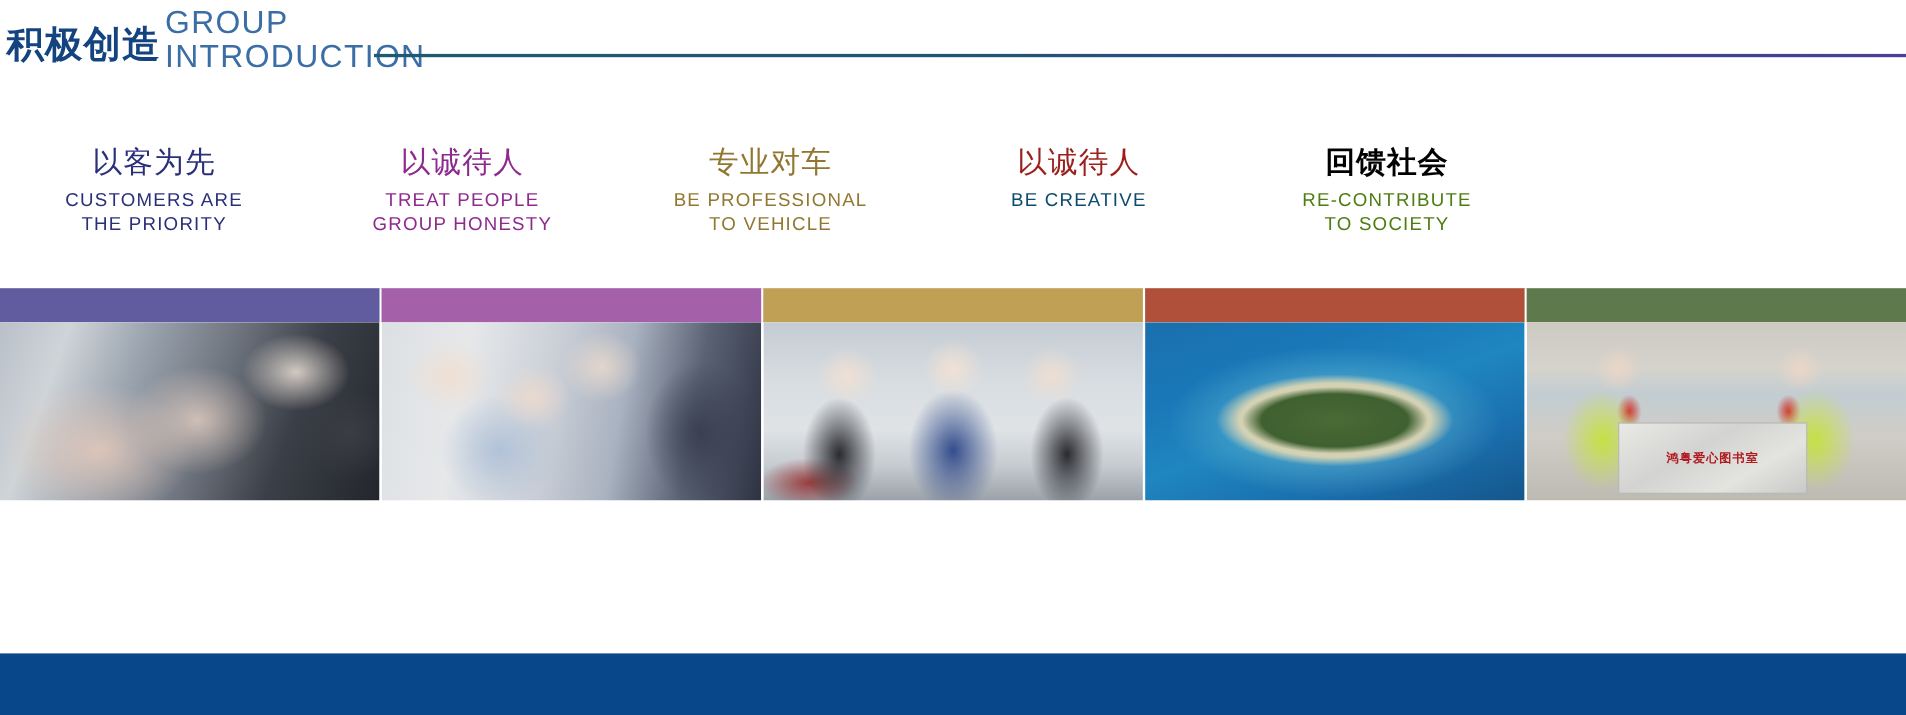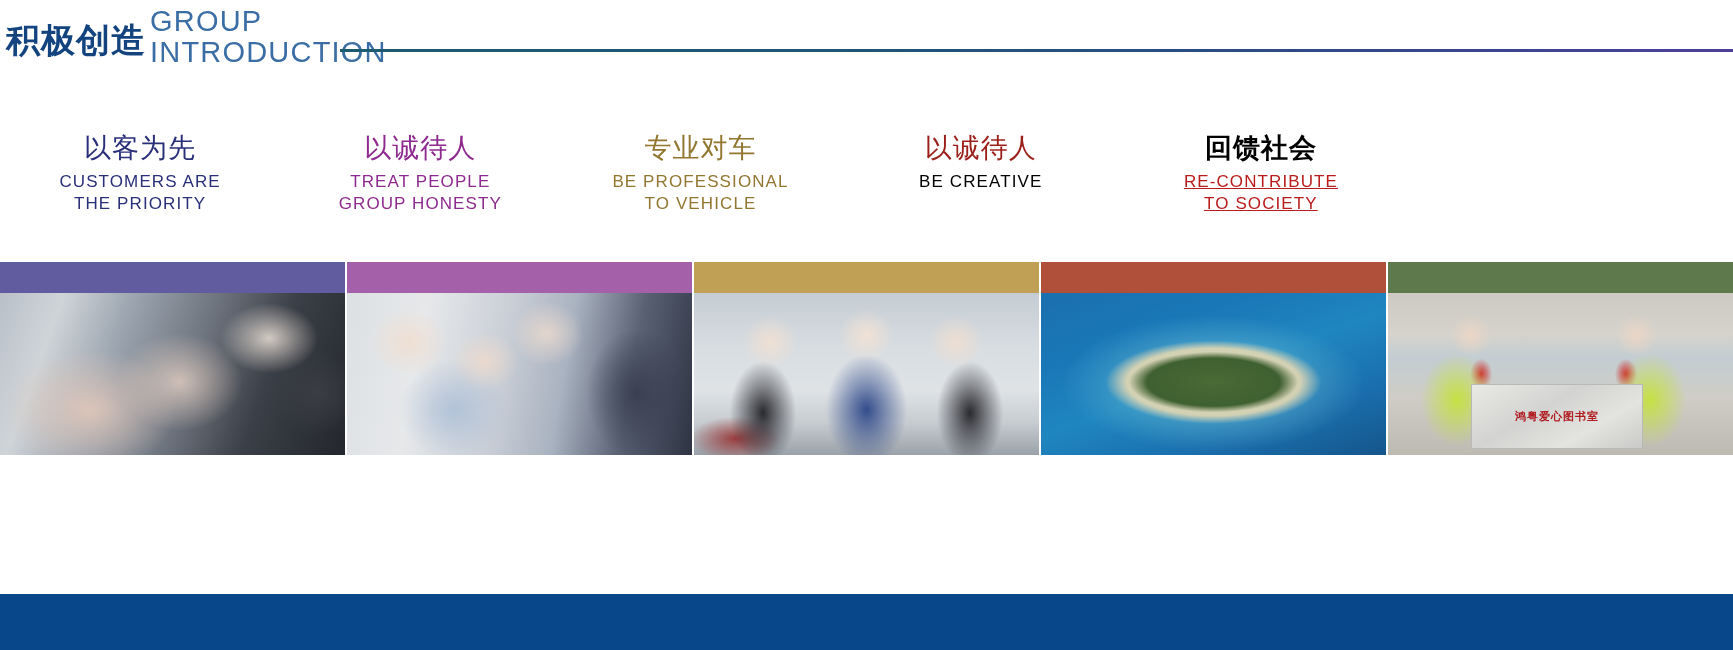--- a/index.html
+++ b/index.html
@@ -181,29 +181,29 @@
   <div class="value-col">
     <div class="value-cn" style="color: rgb(146, 119, 49);">专业对车</div>
     <div class="value-en" style="color: rgb(146, 119, 49);">
       <span>BE PROFESSIONAL</span>
       <span>TO VEHICLE</span>
     </div>
   </div>
 
   <div class="value-col">
     <div class="value-cn" style="color: rgb(155, 31, 26);">以诚待人</div>
-    <div class="value-en" style="color: #000000;">
+    <div class="value-en" style="color: #0c4a6e;">
       <span>BE CREATIVE</span>
       <span></span>
     </div>
   </div>
 
   <div class="value-col">
     <div class="value-cn" style="color: #000000; font-weight: bold;">回馈社会</div>
-    <div class="value-en" style="color: #b91c1c; text-decoration: underline;">
+    <div class="value-en" style="color: #4d7c0f;">
       <span>RE-CONTRIBUTE</span>
       <span>TO SOCIETY</span>
     </div>
   </div>
 
 </div>
 
 <div id="bars">
   <div class="bar-cell" style="background: rgb(97, 92, 159);"></div>
   <div class="bar-cell" style="background: rgb(164, 97, 169);"></div>

